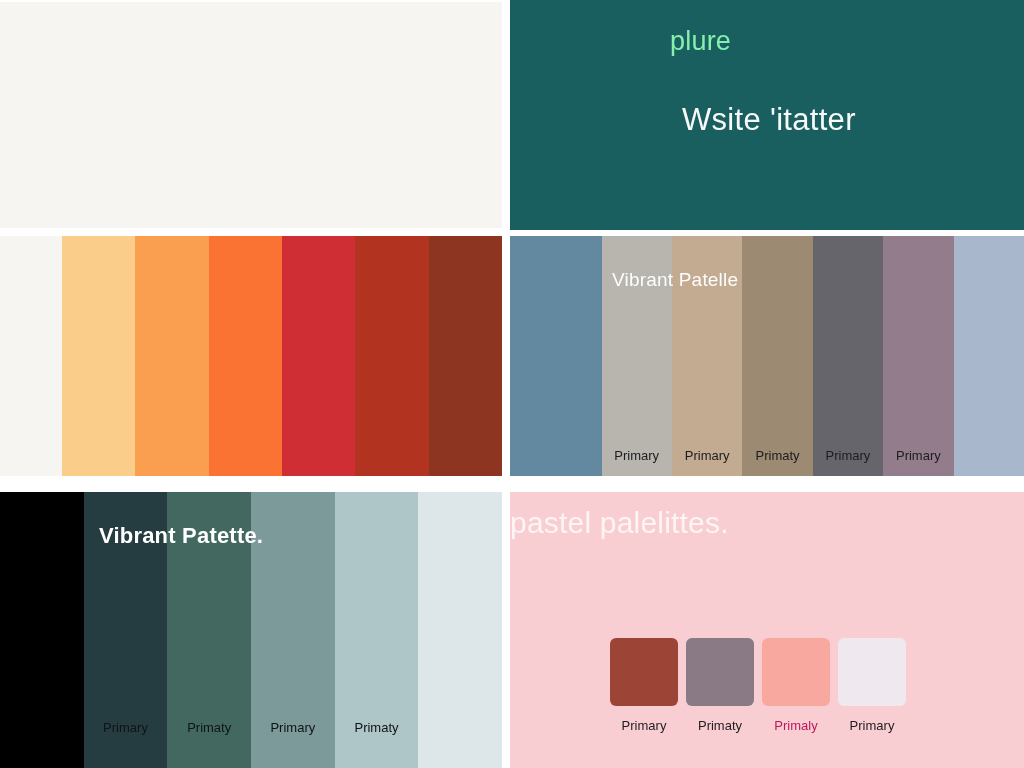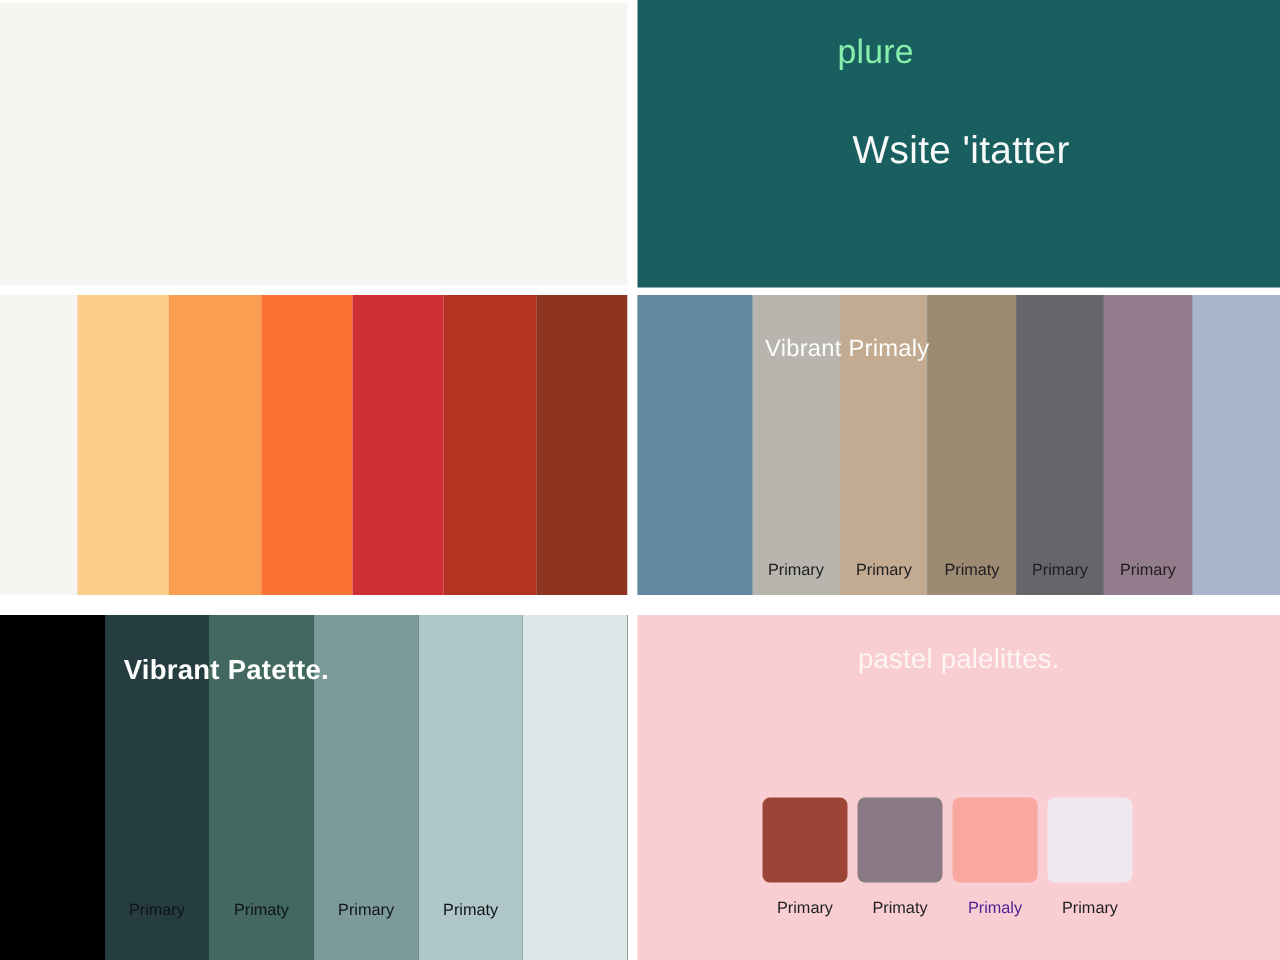--- a/index.html
+++ b/index.html
@@ -171,24 +171,24 @@
     left: 510px;
     top: 492px;
     width: 514px;
     height: 276px;
     background: #f9ced2;
   }
   #panel-pastel .title {
     position: absolute;
     left: 0;
     right: 0;
-    top: 24px;
-    text-align: center;
+    top: 16px;
+    text-align: left;
     color: #fdf4f4;
-    font-size: 22px;
+    font-size: 30px;
     letter-spacing: 0.2px;
     line-height: 1;
   }
   #panel-pastel .chips {
     position: absolute;
     left: 100px;
     top: 146px;
     display: flex;
     gap: 8px;
   }
@@ -244,21 +244,21 @@
           <span class="swatch-label" style="color: rgb(29, 29, 31);">Primaty</span>
         </div>
         <div class="col norm" style="background: rgb(101, 101, 107);">
           <span class="swatch-label" style="color: rgb(29, 29, 31);">Primary</span>
         </div>
         <div class="col norm" style="background: rgb(147, 124, 140);">
           <span class="swatch-label" style="color: rgb(29, 29, 31);">Primary</span>
         </div>
         <div class="col norm" style="background: rgb(169, 183, 205);"></div>
       </div>
-    <div class="title" style="color: rgb(253, 253, 253);">Vibrant Primaly</div>
+    <div class="title" style="color: rgb(253, 253, 253);">Vibrant Patelle</div>
   </div>
 
   <div class="panel" id="panel-dark" style="background: rgb(0, 0, 0);">
     <div class="cols">
         <div class="col" style="background: rgb(0, 0, 0);"></div>
         <div class="col" style="background: rgb(37, 60, 64);">
           <span class="swatch-label" style="color: rgb(16, 20, 23);">Primary</span>
         </div>
         <div class="col" style="background: rgb(66, 104, 95);">
           <span class="swatch-label" style="color: rgb(16, 20, 23);">Primaty</span>
@@ -280,21 +280,21 @@
         <div class="chip-wrap">
           <div class="chip" style="background: rgb(156, 68, 54);"></div>
           <div class="swatch-label" style="color: rgb(29, 29, 31);">Primary</div>
         </div>
         <div class="chip-wrap">
           <div class="chip" style="background: rgb(138, 122, 133);"></div>
           <div class="swatch-label" style="color: rgb(29, 29, 31);">Primaty</div>
         </div>
         <div class="chip-wrap">
           <div class="chip" style="background: rgb(249, 168, 160);"></div>
-          <div class="swatch-label" style="color: #4c1d95;">Primaly</div>
+          <div class="swatch-label" style="color: #be185d;">Primaly</div>
         </div>
         <div class="chip-wrap">
           <div class="chip" style="background: rgb(240, 232, 239);"></div>
           <div class="swatch-label" style="color: rgb(29, 29, 31);">Primary</div>
         </div>
       </div>
   </div>
 
 </div>
 

